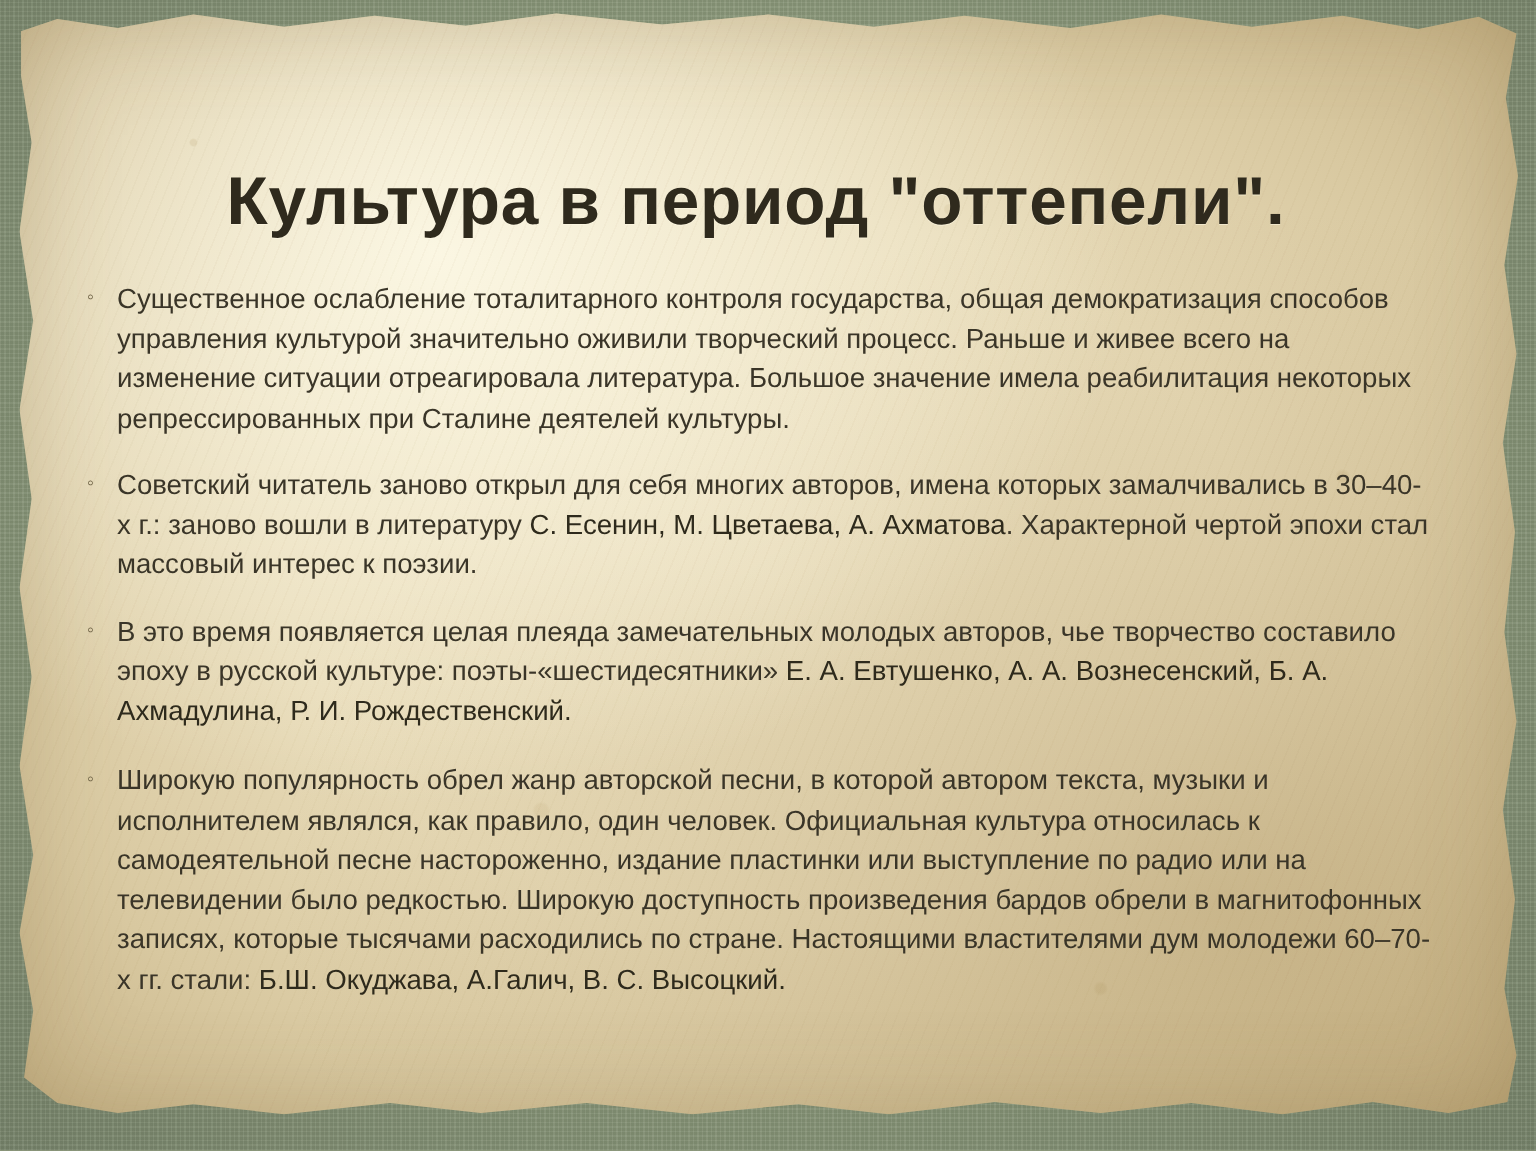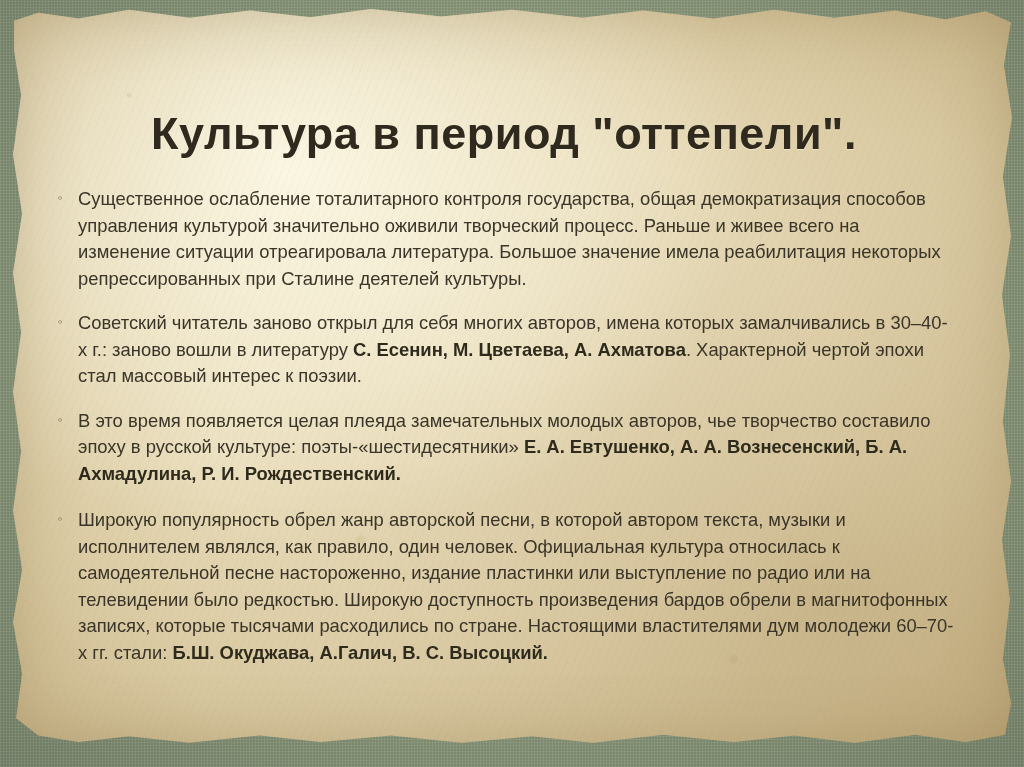--- a/index.html
+++ b/index.html
@@ -106,21 +106,21 @@
     position: absolute;
     left: 2px;
     top: 7px;
     width: 7px;
     height: 7px;
     color: #6d6245;
     font-size: 13px;
     line-height: 10px;
   }
   .para b {
-    font-weight: bold;
+    font-weight: normal;
     color: #2e2a1c;
   }
   .p1 { margin-bottom: 18px; }
   .p2 { margin-bottom: 18px; }
   .p3 { margin-bottom: 20px; }
   .p4 { margin-bottom: 0; }
 </style>
 </head>
 <body>
 

